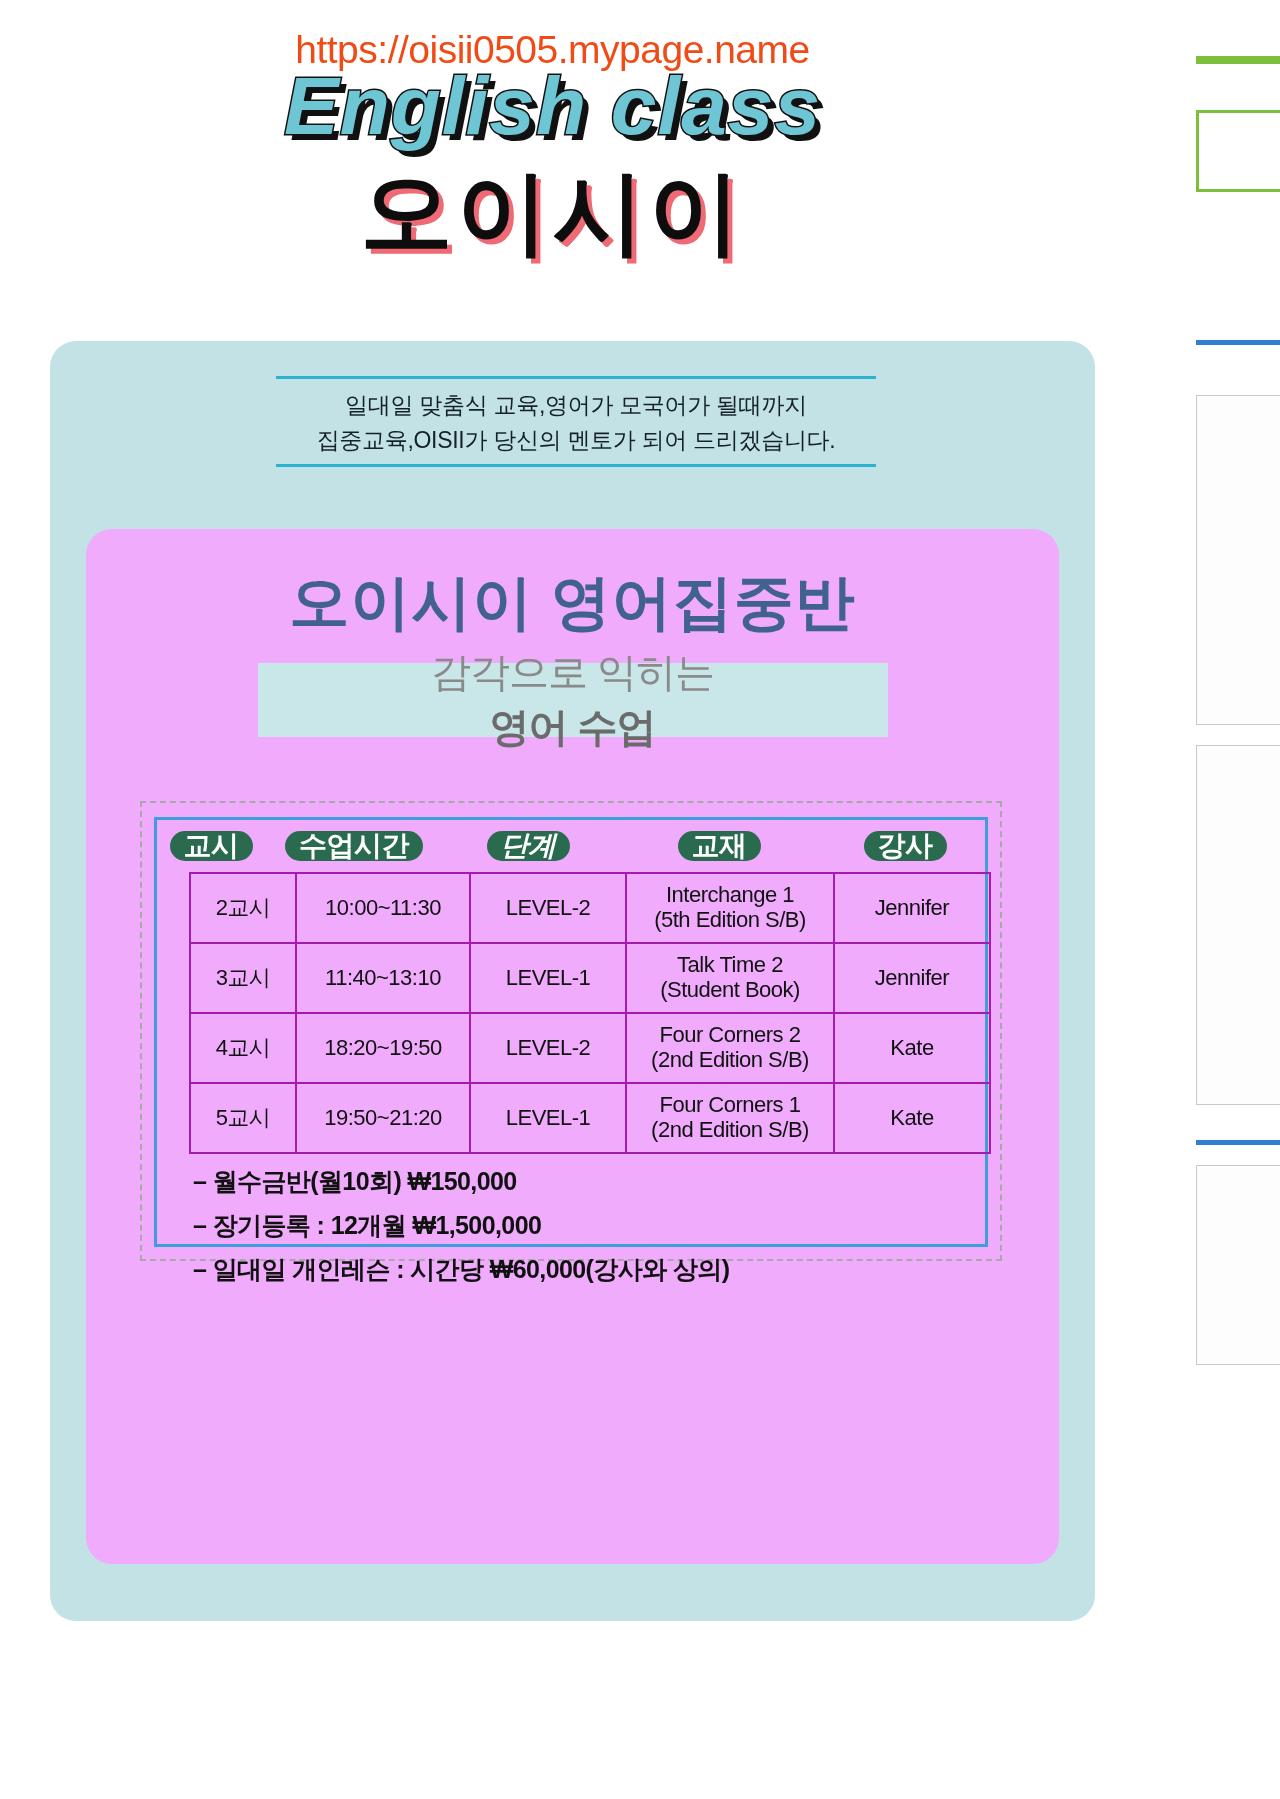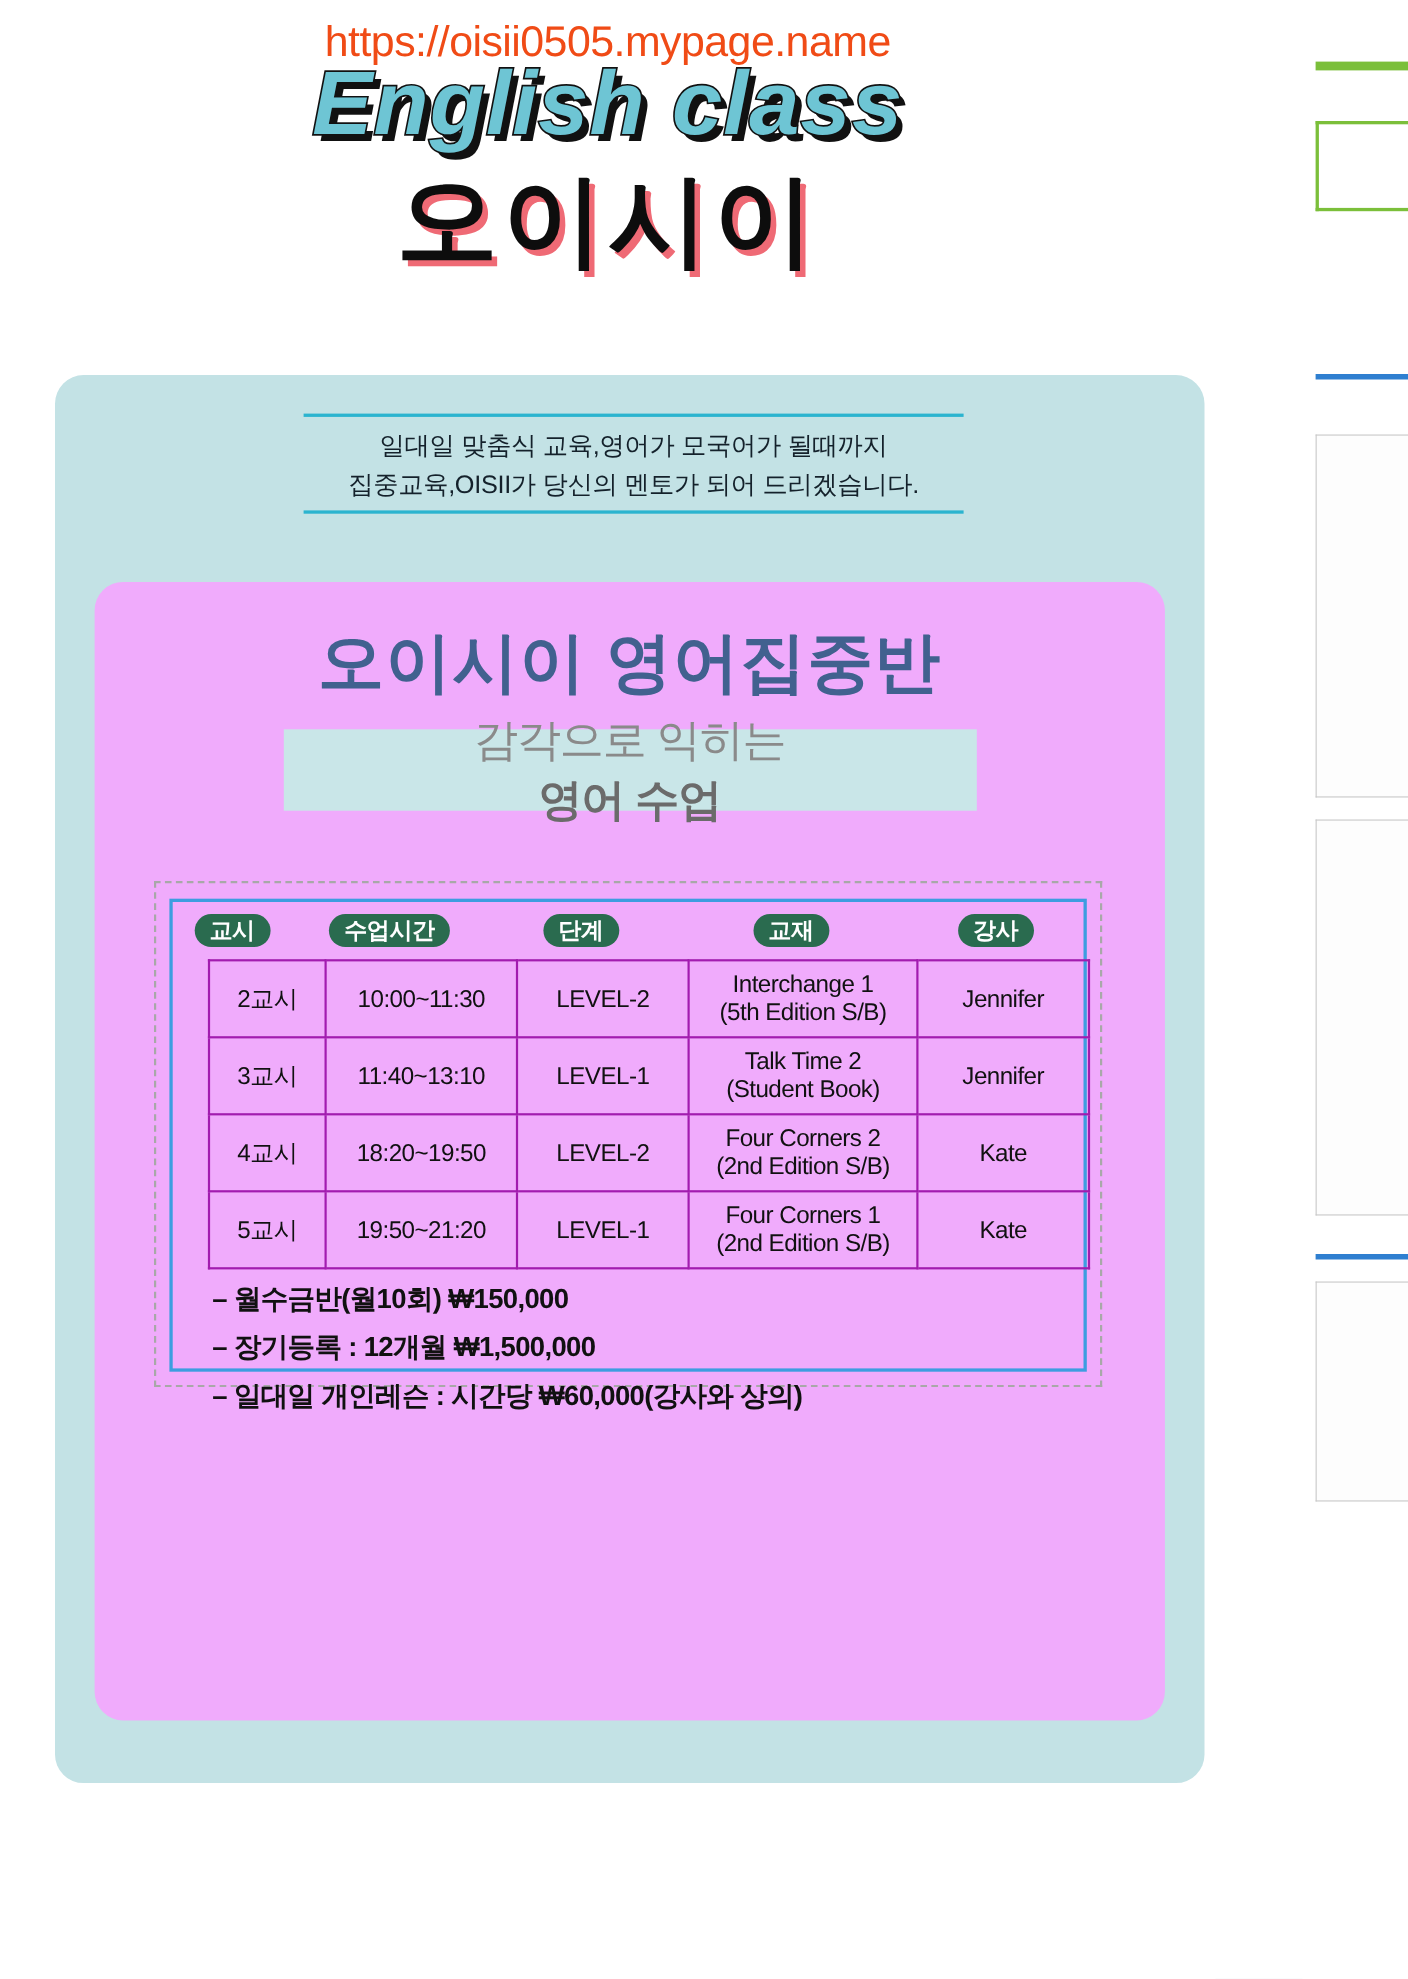--- a/index.html
+++ b/index.html
@@ -31,21 +31,21 @@
     background:#ffffff;
   }
 
   
   #url{
     text-align:center;
     color:#f04b16;
     font-size:39px;
     font-weight:400;
     letter-spacing:-0.5px;
-    padding-top:19px;
+    padding-top:30px;
     line-height:1;
   }
 
   
   #title-ko{
     text-align:center;
     font-size:92px;
     font-weight:bold;
     color:#0d0d0d;
     letter-spacing:4px;
@@ -130,30 +130,30 @@
   }
 
   
   #badge-row{
     position:absolute;left:0;top:0;width:834px;height:52px;
     display:flex;align-items:center;
   }
   .badge{
     background:#2a6b4f;color:#ffffff;
     border-radius:26px;
-    font-size:21px;font-weight:bold;
+    font-size:28px;font-weight:bold;
     display:flex;align-items:center;justify-content:center;
     height:30px;
     margin:16px auto;
     padding:0 14px;
     letter-spacing:-0.5px;
     white-space:nowrap;
   }
   .bcell{display:flex;align-items:center;justify-content:center;}
-  .bc0{width:108px;} .bc1{width:178px;} .bc2{width:170px;}
+  .bc0{width:108px;} .bc1{width:178px;} .bc2{width:170px;font-style:italic;}
   .bc3{width:212px;} .bc4{width:160px;justify-content:center;}
 
   
   #sched{
     position:absolute;left:32px;top:52px;
     width:770px;
     border-collapse:collapse;
     table-layout:fixed;
   }
   #sched td{

